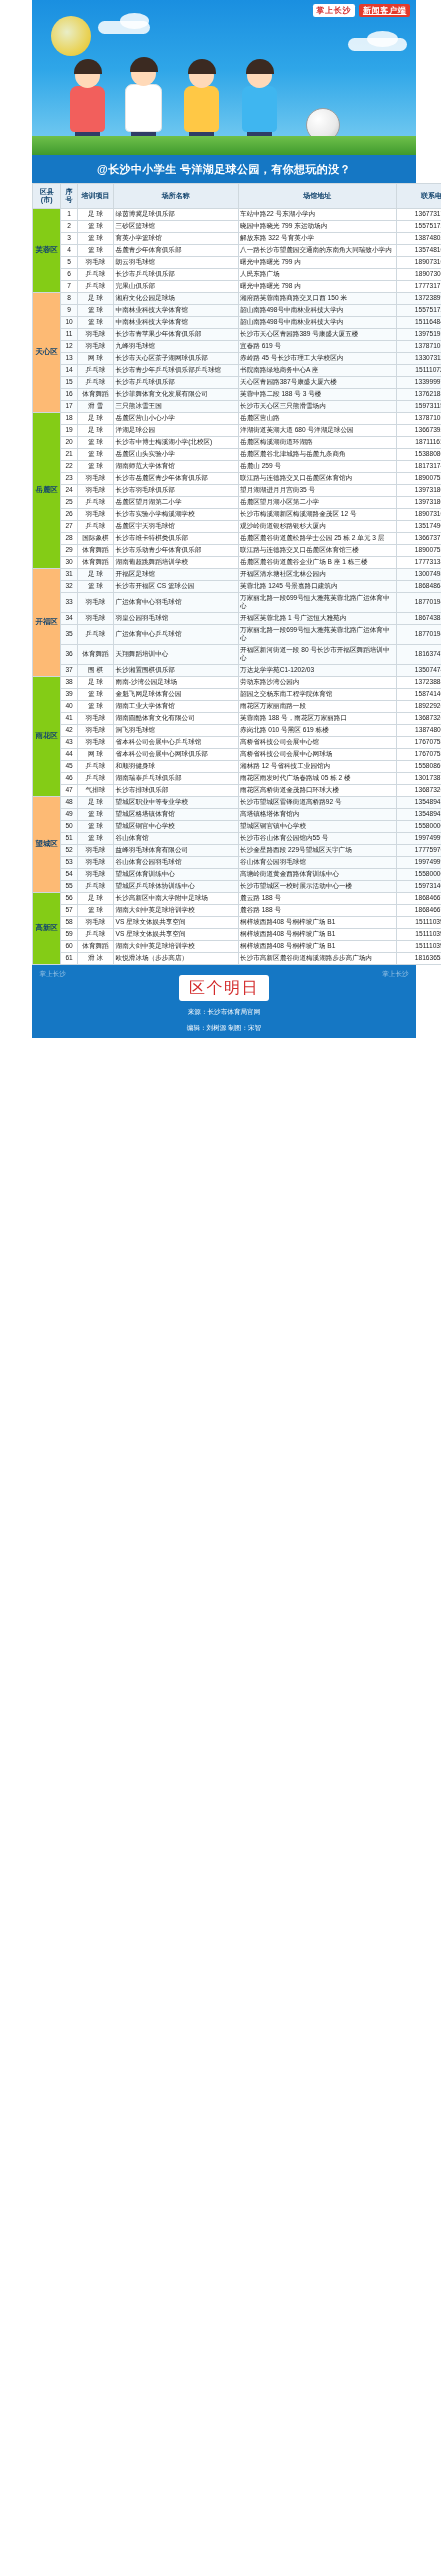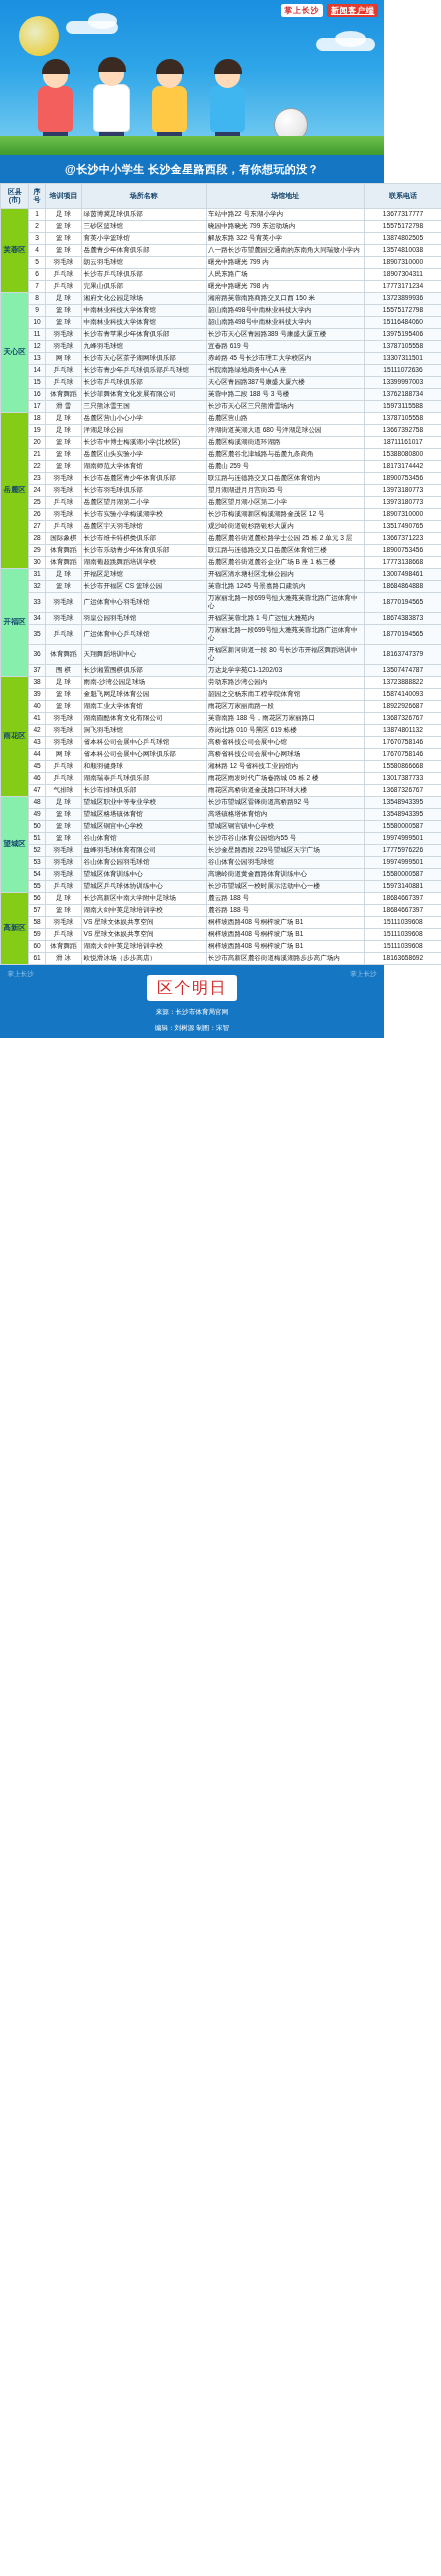--- a/index.html
+++ b/index.html
@@ -2,21 +2,21 @@
 <html style="font-size:11.8px"><head>
 <meta charset="utf-8">
 <style>
   html,body{margin:0;padding:0;}
   body{
     width:442px;
     background:#ffffff;
     font-family:"Liberation Sans","DejaVu Sans",sans-serif;
     -webkit-font-smoothing:antialiased;
   }
-  .page{width:384px;position:relative;}
+  .page{width:384px;position:relative;margin-left:32px;}
 
   
   .header{
     position:relative;
     height:155px;
     background:linear-gradient(180deg,#1a8fe0 0%,#2fa6e8 45%,#7fd0f2 100%);
     overflow:hidden;
   }
   .hdr-logos{
     position:absolute;top:4.4px;right:5.9px;display:flex;gap:4.4px;align-items:center;
@@ -84,21 +84,21 @@
   col.c-name{width:110px;}
   col.c-addr{width:140px;}
   col.c-tel{width:68px;}
   td.dist{
     text-align:center;font-weight:bold;font-size:7.4px;color:#14456e;background:#84cc16;
   }
   td.no{text-align:center;}
   td.type{text-align:center;}
   td.tel{text-align:center;font-size:6.6px;}
   tr.alt td{background:#f7fbfd;}
-  tr.alt td.dist{background:#86efac;}
+  tr.alt td.dist{background:#fdba74;}
 
   
   .footer{
     background:#1577c4;padding:10.3px 0 5.9px;text-align:center;position:relative;
   }
   .foot-badge{
     display:inline-block;background:#ffffff;border-radius:2.9px;padding:4.4px 10.3px;
   }
   .foot-badge .big{
     color:#d32b2b;font-size:16px;font-weight:normal;letter-spacing:1.5px;line-height:17.7px;
@@ -154,21 +154,21 @@
             <div class="hair"></div>
           </div>
           <div class="body"></div>
           <div class="legs"></div>
       </div>
       <div class="ball"></div>
       <div class="grass"></div>
     </div>
   </div>
 
-  <div class="titlebar">@长沙中小学生 长沙金星路西段，有你想玩的没？</div>
+  <div class="titlebar">@长沙中小学生 号洋湖足球公园，有你想玩的没？</div>
 
   <table>
     <colgroup>
       <col class="c-dist">
         <col class="c-no">
         <col class="c-type">
       <col class="c-name">
         <col class="c-addr">
         <col class="c-tel">
     </colgroup>

